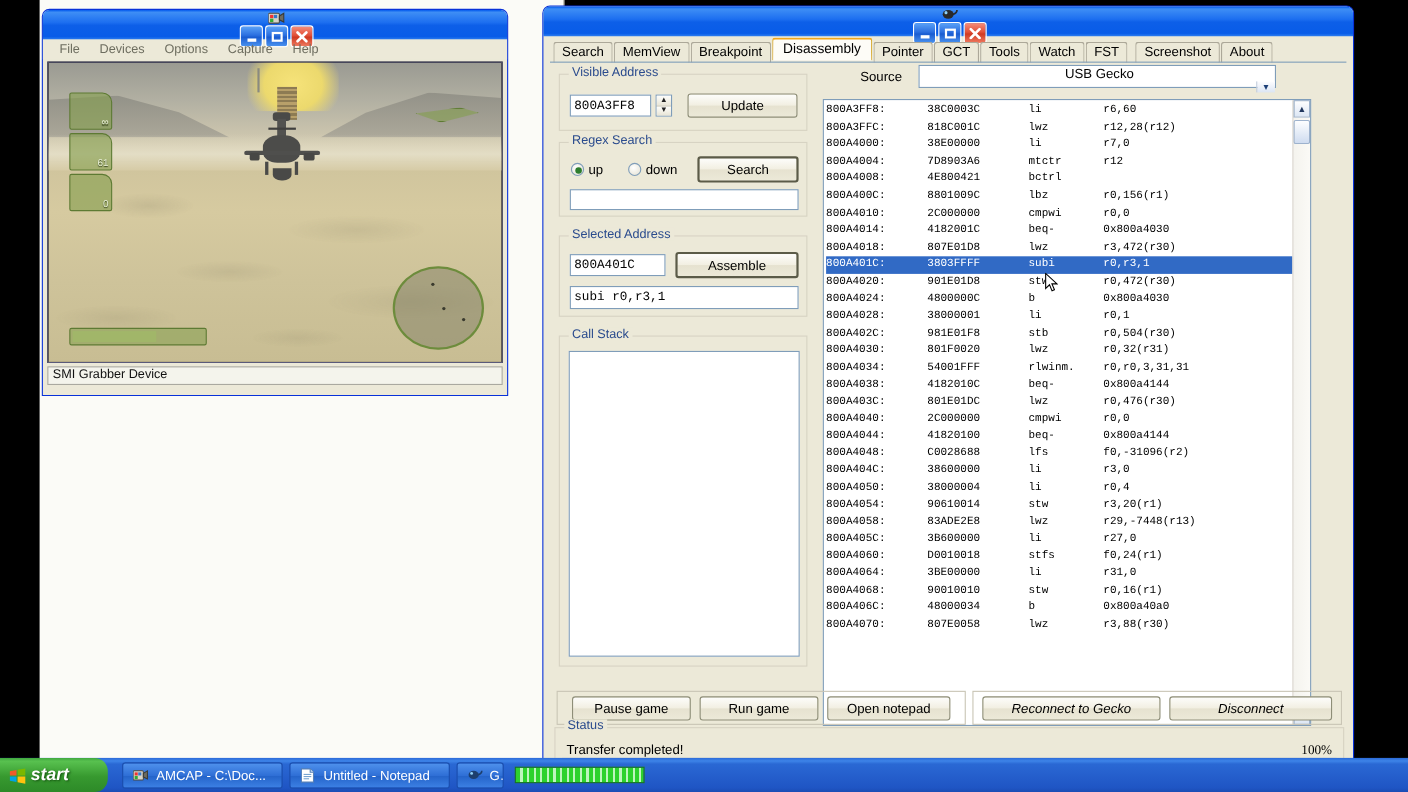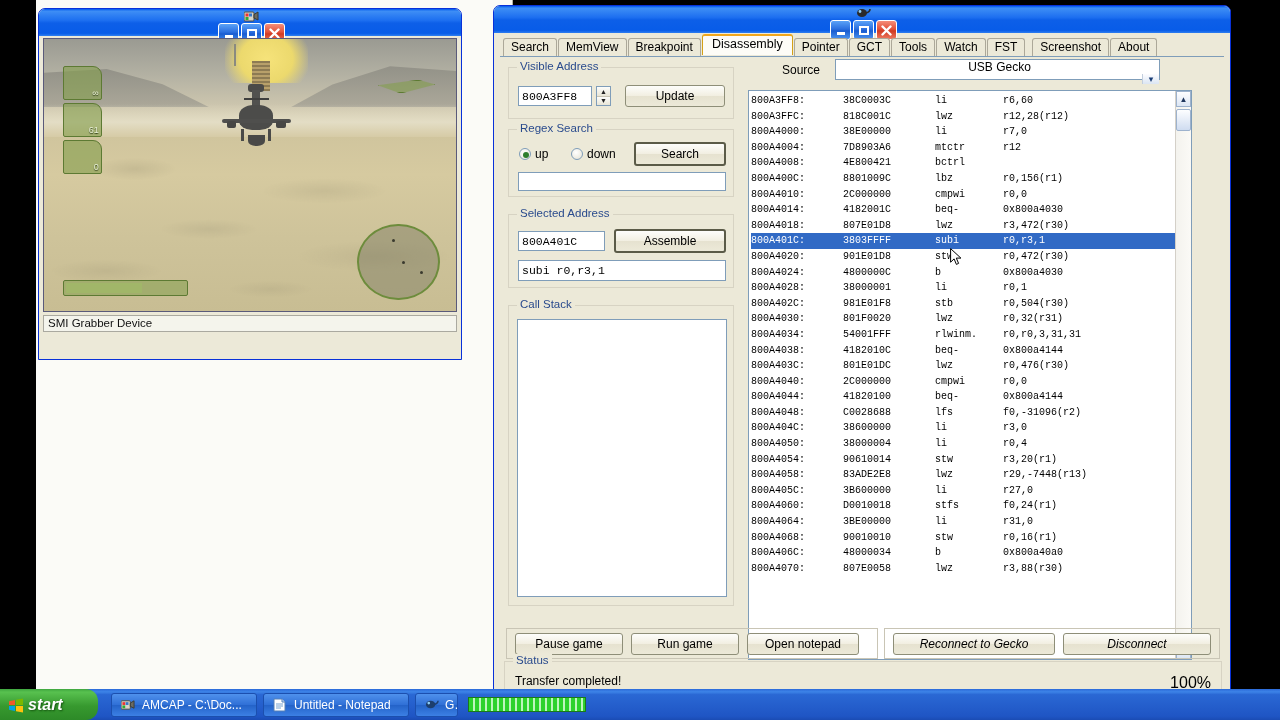--- a/index.html
+++ b/index.html
@@ -216,20 +216,27 @@
         <span style="display:block;width:10px;height:9px;border:2px solid #fff;"></span>
       </span>
       <span class="xp-btn close">
         <svg width="11" height="11" viewBox="0 0 11 11">
             <path d="M1.5 1.5 L9.5 9.5 M9.5 1.5 L1.5 9.5" stroke="#fff" stroke-width="2.4" stroke-linecap="round"></path>
           </svg>
       </span>
     </span>
   </div>
 
+  <div id="amcap-menu">
+    <span class="mi">File</span>
+    <span class="mi">Devices</span>
+    <span class="mi">Options</span>
+    <span class="mi">Capture</span>
+    <span class="mi">Help</span>
+  </div>
 
   <div id="amcap-video-wrap">
     <div class="scene">
       <div class="sky"></div>
       <div class="sun"></div>
       <div class="horizon-mtn-l"></div>
       <div class="horizon-mtn-r"></div>
       <div class="ground"></div>
       <div class="haze"></div>
       <div class="tower-mast"></div>
@@ -393,35 +400,35 @@
         <div class="vscroll">
           <div class="vs-btn">▲</div>
           <div class="vs-track">
             <div class="vs-thumb"></div>
           </div>
           <div class="vs-btn" style="position:absolute;left:0;right:0;bottom:0;">▼</div>
         </div>
       </div>
 
       <div id="btnbar">
-        <div class="bgroup" style="width:420px;">
+        <div class="bgroup" style="width:420px;justify-content:center;">
           <span class="btn" style="width:108px;">Pause game</span>
           <span class="btn" style="width:108px;">Run game</span>
           <span class="btn" style="width:112px;">Open notepad</span>
         </div>
         <div class="bgroup" style="width:336px; margin-left:6px;font-style:italic;">
           <span class="btn" style="width:162px;">Reconnect to Gecko</span>
           <span class="btn" style="width:148px;">Disconnect</span>
         </div>
       </div>
 
       <div id="statusgrp">
         <span class="group-title">Status</span>
         <span style="position:absolute; left:10px; top:12px; font-size:12px;">Transfer completed!</span>
-        <span style="position:absolute; right:10px; top:12px; font-size:16px;">100%</span>
+        <span style="position:absolute; right:10px; top:12px; font-size:12px;font-family:Liberation Serif, serif;">100%</span>
         <div class="progress">
             <i style="width: 100%;"></i>
           </div>
       </div>
 
     </div>
   </div>
 </div>
 
 <div id="cursor">

